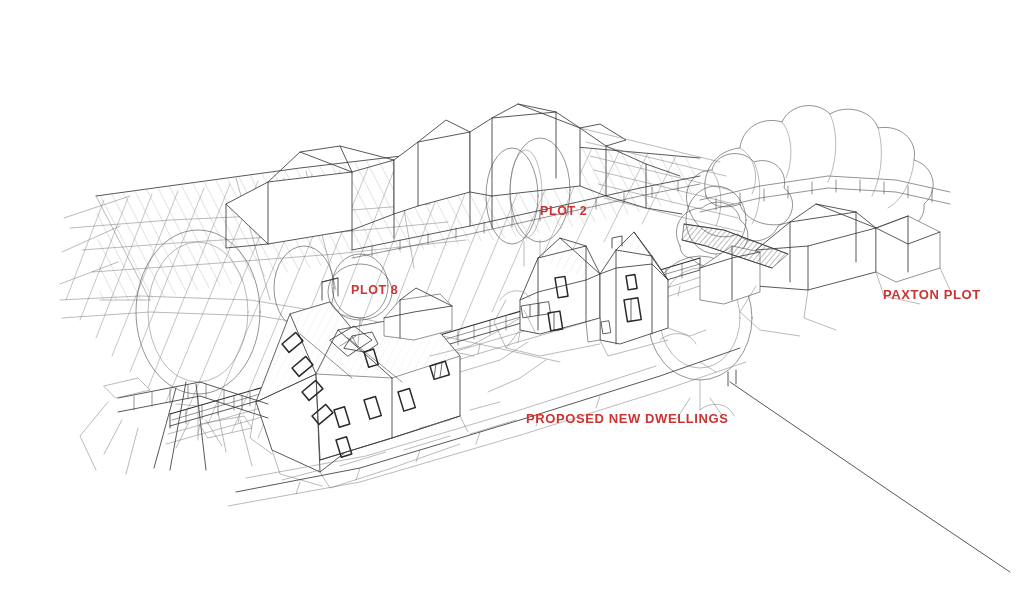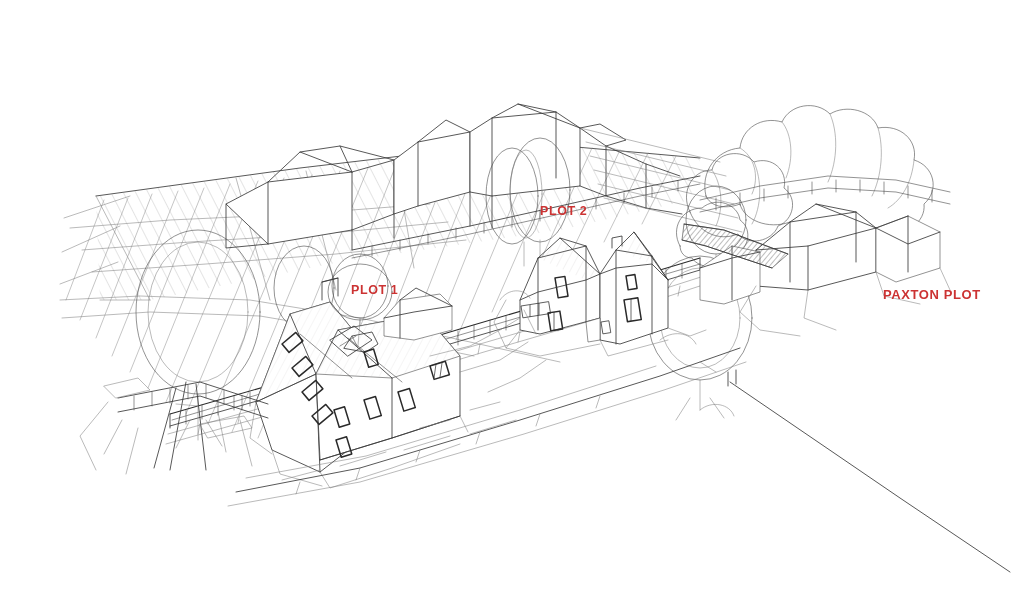--- a/index.html
+++ b/index.html
@@ -520,20 +520,21 @@
       <path class="lnF" d="M660 340 C 672 330, 690 332, 696 344"></path>
       <path class="lnF" d="M700 410 C 712 400, 730 404, 734 416"></path>
     </g>
 
     <g>
       <ellipse class="lnT" cx="360" cy="292" rx="32" ry="28" fill="#ffffff" fill-opacity="0.35"></ellipse>
       <path class="lnF" d="M360 320 L358 346"></path>
     </g>
   </svg>
 
-  <div id="label-plot1" class="annotation-label">PLOT 1</div>
+  <div id="label-plot1" class="annotation-label">PLOT 8</div>
 
   <div id="label-plot2" class="annotation-label">PLOT 2</div>
 
   <div id="label-paxton-house" class="annotation-label">PAXTON PLOT</div>
 
+  <div id="label-proposed-new-dwellings" class="annotation-label">PROPOSED NEW DWELLINGS</div>
 
 </div>
 
 </body></html>

